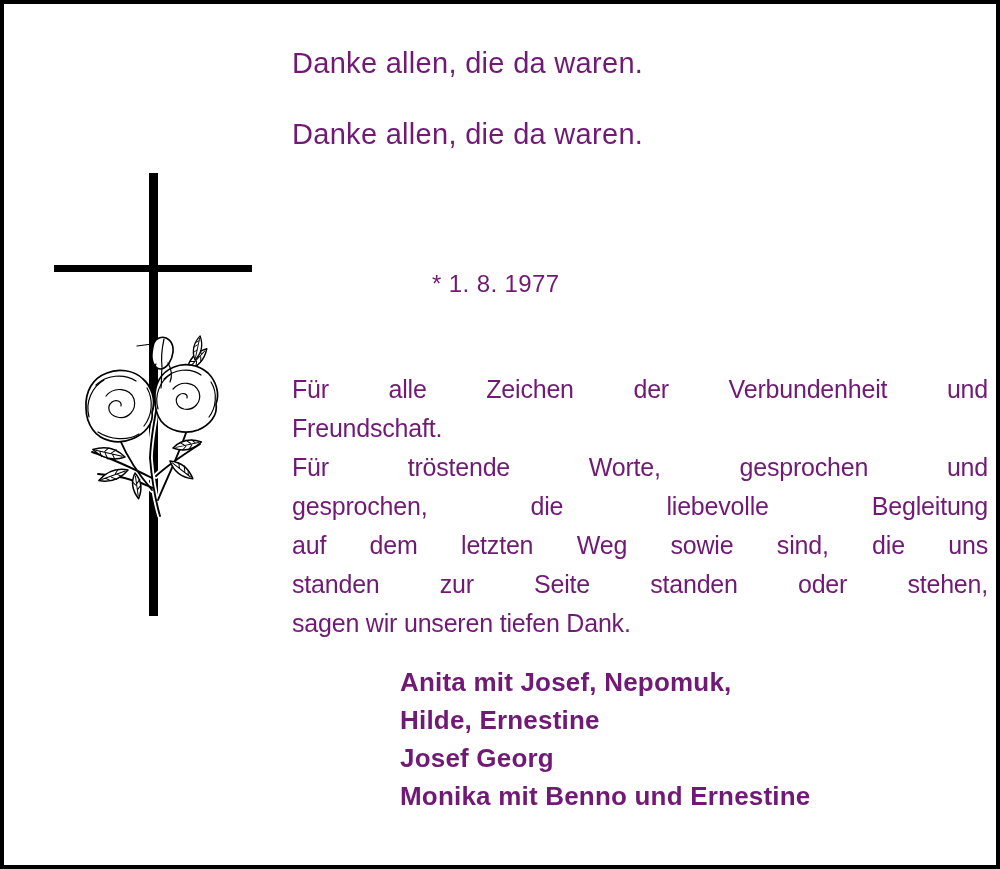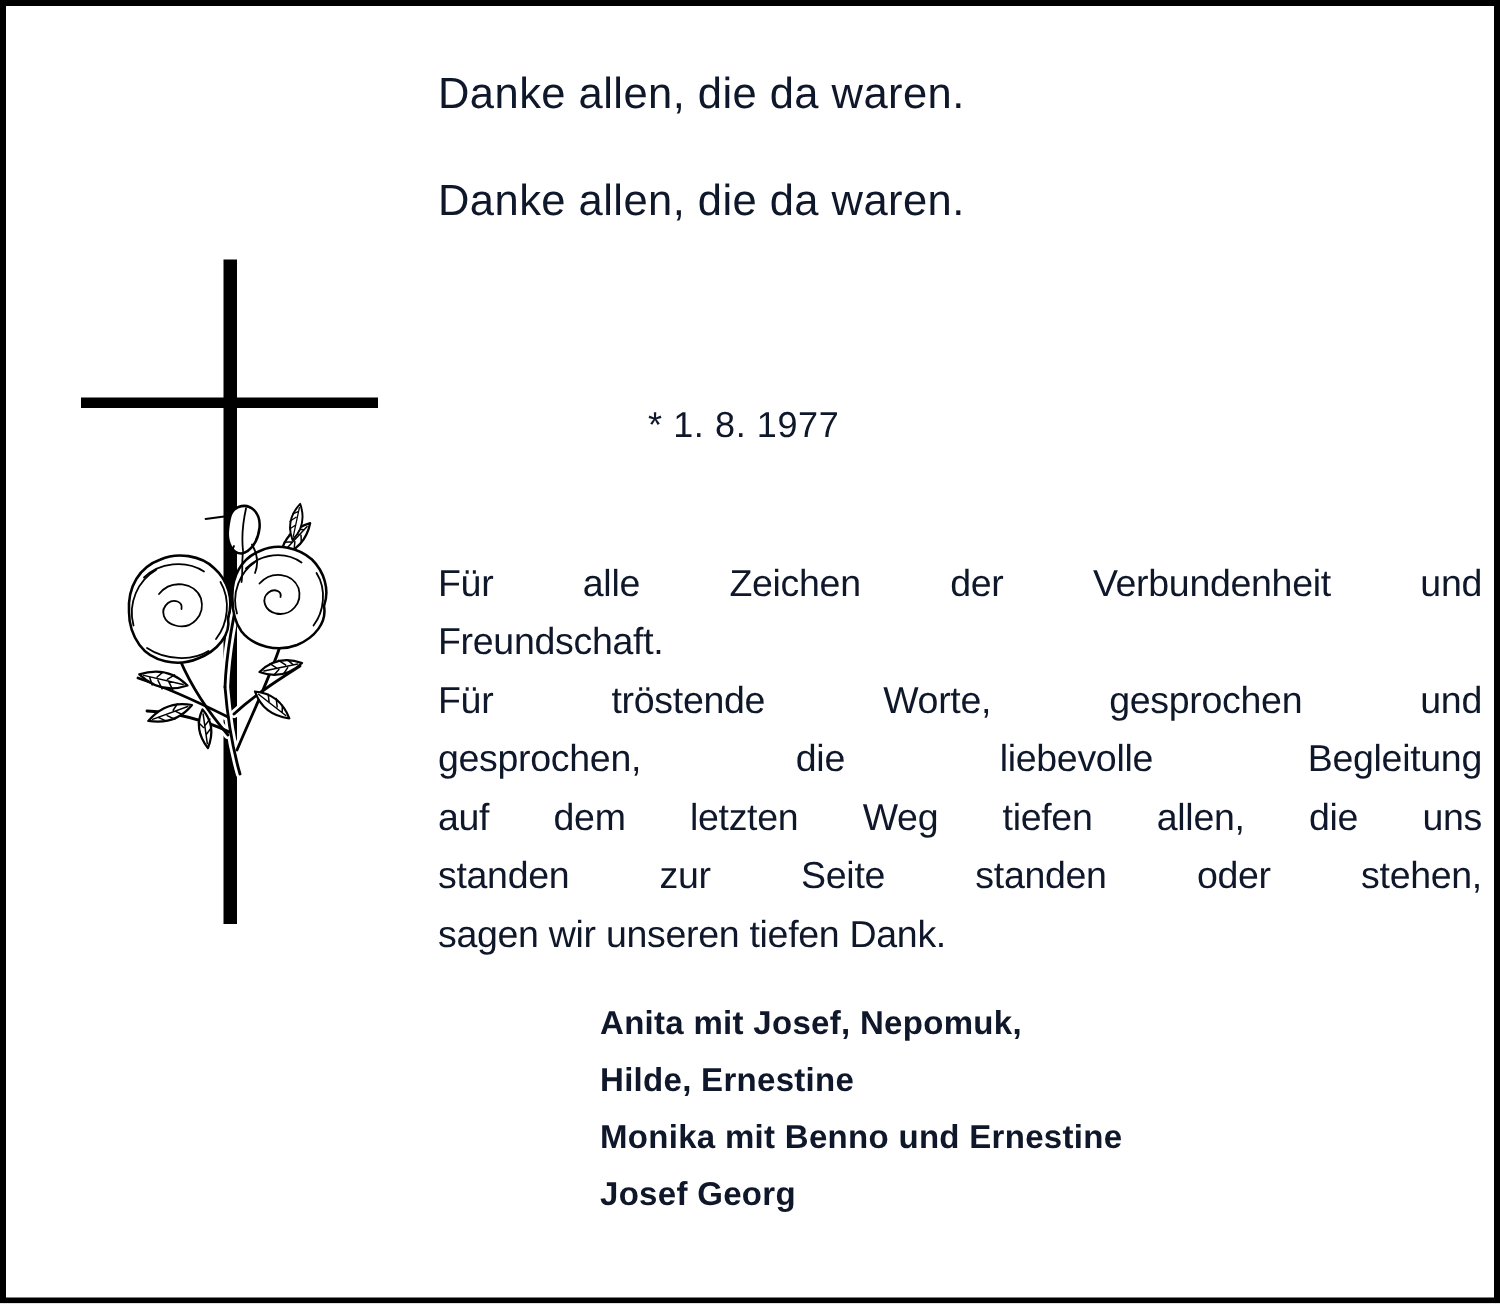--- a/index.html
+++ b/index.html
@@ -5,21 +5,21 @@
   html, body {
     margin: 0;
     padding: 0;
     background: #ffffff;
   }
   .notice {
     position: relative;
     width: 1000px;
     height: 869px;
     background: #ffffff;
-    color: #0f172a;
+    color: #701a75;
     font-family: "Liberation Sans", "DejaVu Sans", sans-serif;
     overflow: hidden;
   }
   .frame {
     position: absolute;
     inset: 0;
     border: 4px solid #000000;
     pointer-events: none;
   }
   .thanks {
@@ -70,21 +70,21 @@
   }
   .cline.just {
     text-align: justify;
     text-align-last: justify;
     text-justify: inter-word;
   }
   .mourners {
     position: absolute;
     left: 400px;
     top: 663px;
-    font-size: 22px;
+    font-size: 26px;
     font-weight: bold;
     line-height: 38px;
     letter-spacing: 0.2px;
   }
   .mline { white-space: nowrap; }
   .illustration {
     position: absolute;
     left: 40px;
     top: 158px;
     width: 220px;
@@ -192,25 +192,25 @@
   <div class="thanks thanks-2">Danke allen, die da waren.</div>
 
 
   <div class="date birth-date">* 1. 8. 1977</div>
 
   <div class="condolence">
     <div class="cline just">Für alle Zeichen der Verbundenheit und</div>
     <div class="cline">Freundschaft.</div>
     <div class="cline just">Für tröstende Worte, gesprochen und</div>
     <div class="cline just">gesprochen, die liebevolle Begleitung</div>
-    <div class="cline just">auf dem letzten Weg tiefen allen, die uns</div>
+    <div class="cline just">auf dem letzten Weg sowie sind, die uns</div>
     <div class="cline just">standen zur Seite standen oder stehen,</div>
     <div class="cline">sagen wir unseren tiefen Dank.</div>
   </div>
 
   <div class="mourners">
     <div class="mline">Anita mit Josef, Nepomuk,</div>
     <div class="mline">Hilde, Ernestine</div>
+    <div class="mline">Josef Georg</div>
     <div class="mline">Monika mit Benno und Ernestine</div>
-    <div class="mline">Josef Georg</div>
   </div>
 
 </div>
 
 </body></html>

